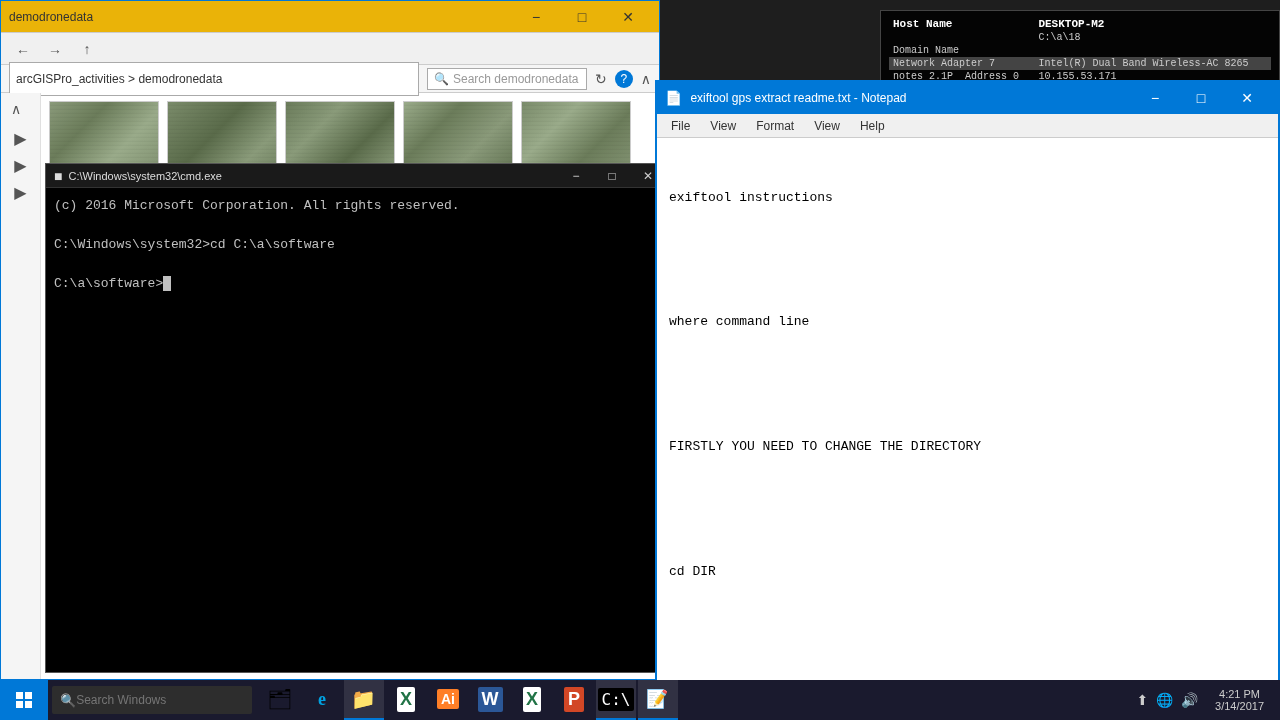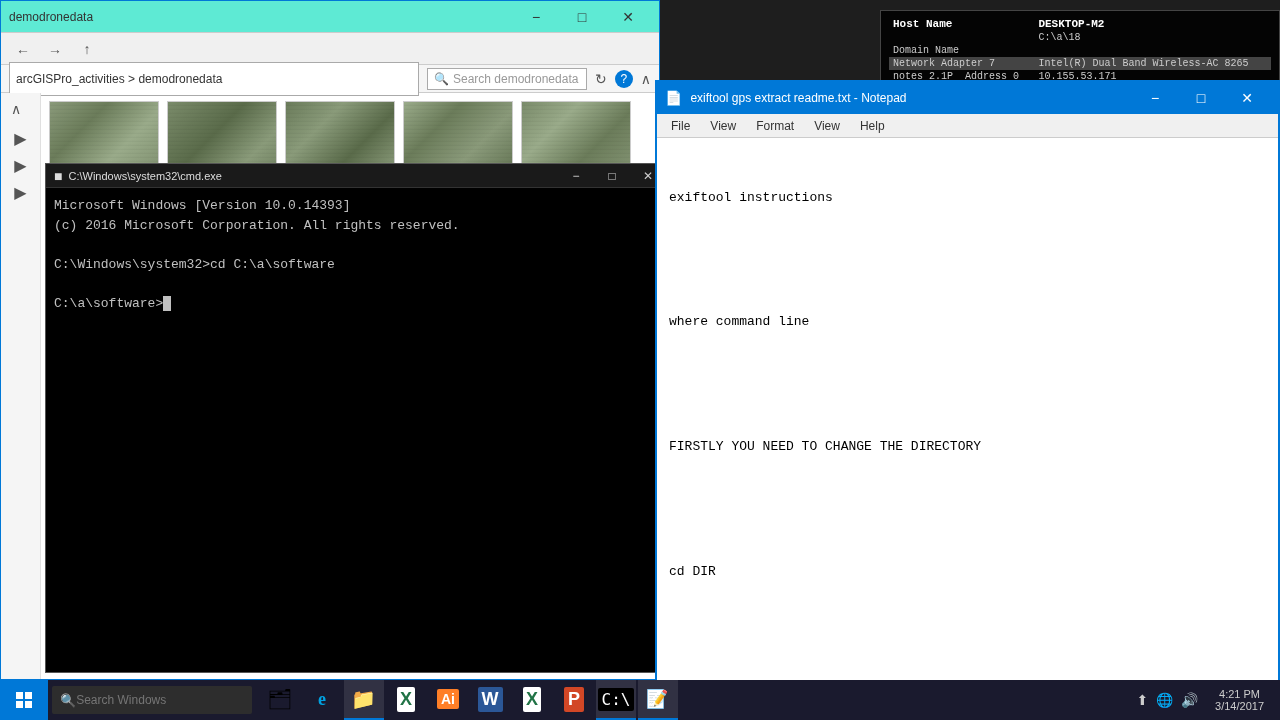--- a/index.html
+++ b/index.html
@@ -27,21 +27,21 @@
     .taskbar-app.active { border-bottom: 2px solid #0078d7; background: rgba(255,255,255,0.1); }
     .taskbar-tray { display: flex; align-items: center; padding: 0 8px; gap: 8px; }
     .taskbar-clock { color: #ccc; font-size: 11px; text-align: center; padding: 0 8px; }
 
     
     .explorer-window {
       position: absolute; top: 0; left: 0; width: 660px; height: 680px;
       background: #fff; border: 1px solid #0078d7; display: flex; flex-direction: column;
     }
     .window-titlebar {
-      height: 32px; background: #5eead4; display: flex; align-items: center; padding: 0 8px;
+      height: 32px; background: #eab308; display: flex; align-items: center; padding: 0 8px;
       border-bottom: 1px solid #ccc; flex-shrink: 0;
     }
     .window-title { font-size: 12px; color: #333; flex: 1; }
     .window-controls { display: flex; gap: 0; }
     .win-btn {
       width: 46px; height: 32px; display: flex; align-items: center; justify-content: center;
       cursor: pointer; font-size: 14px; color: #333;
     }
 
     
@@ -243,21 +243,20 @@
   <div class="cmd-titlebar">
     <span class="cmd-title-icon">■</span>
     <span class="cmd-title-text">C:\Windows\system32\cmd.exe</span>
     <div class="cmd-controls">
       <div class="cmd-btn">−</div>
       <div class="cmd-btn">□</div>
       <div class="cmd-btn">✕</div>
     </div>
   </div>
   <div class="cmd-content">
-    <div>Microsoft Windows [Version 10.0.14393]</div>
     <div>(c) 2016 Microsoft Corporation. All rights reserved.</div>
     <div>&nbsp;</div>
     <div>C:\Windows\system32&gt;cd C:\a\software</div>
     <div>&nbsp;</div>
     <div>C:\a\software&gt;<span style="background:#c0c0c0;color:#000;">&nbsp;</span></div>
   </div>
 </div>
 
 <div class="notepad-window">
   <div class="notepad-titlebar">

